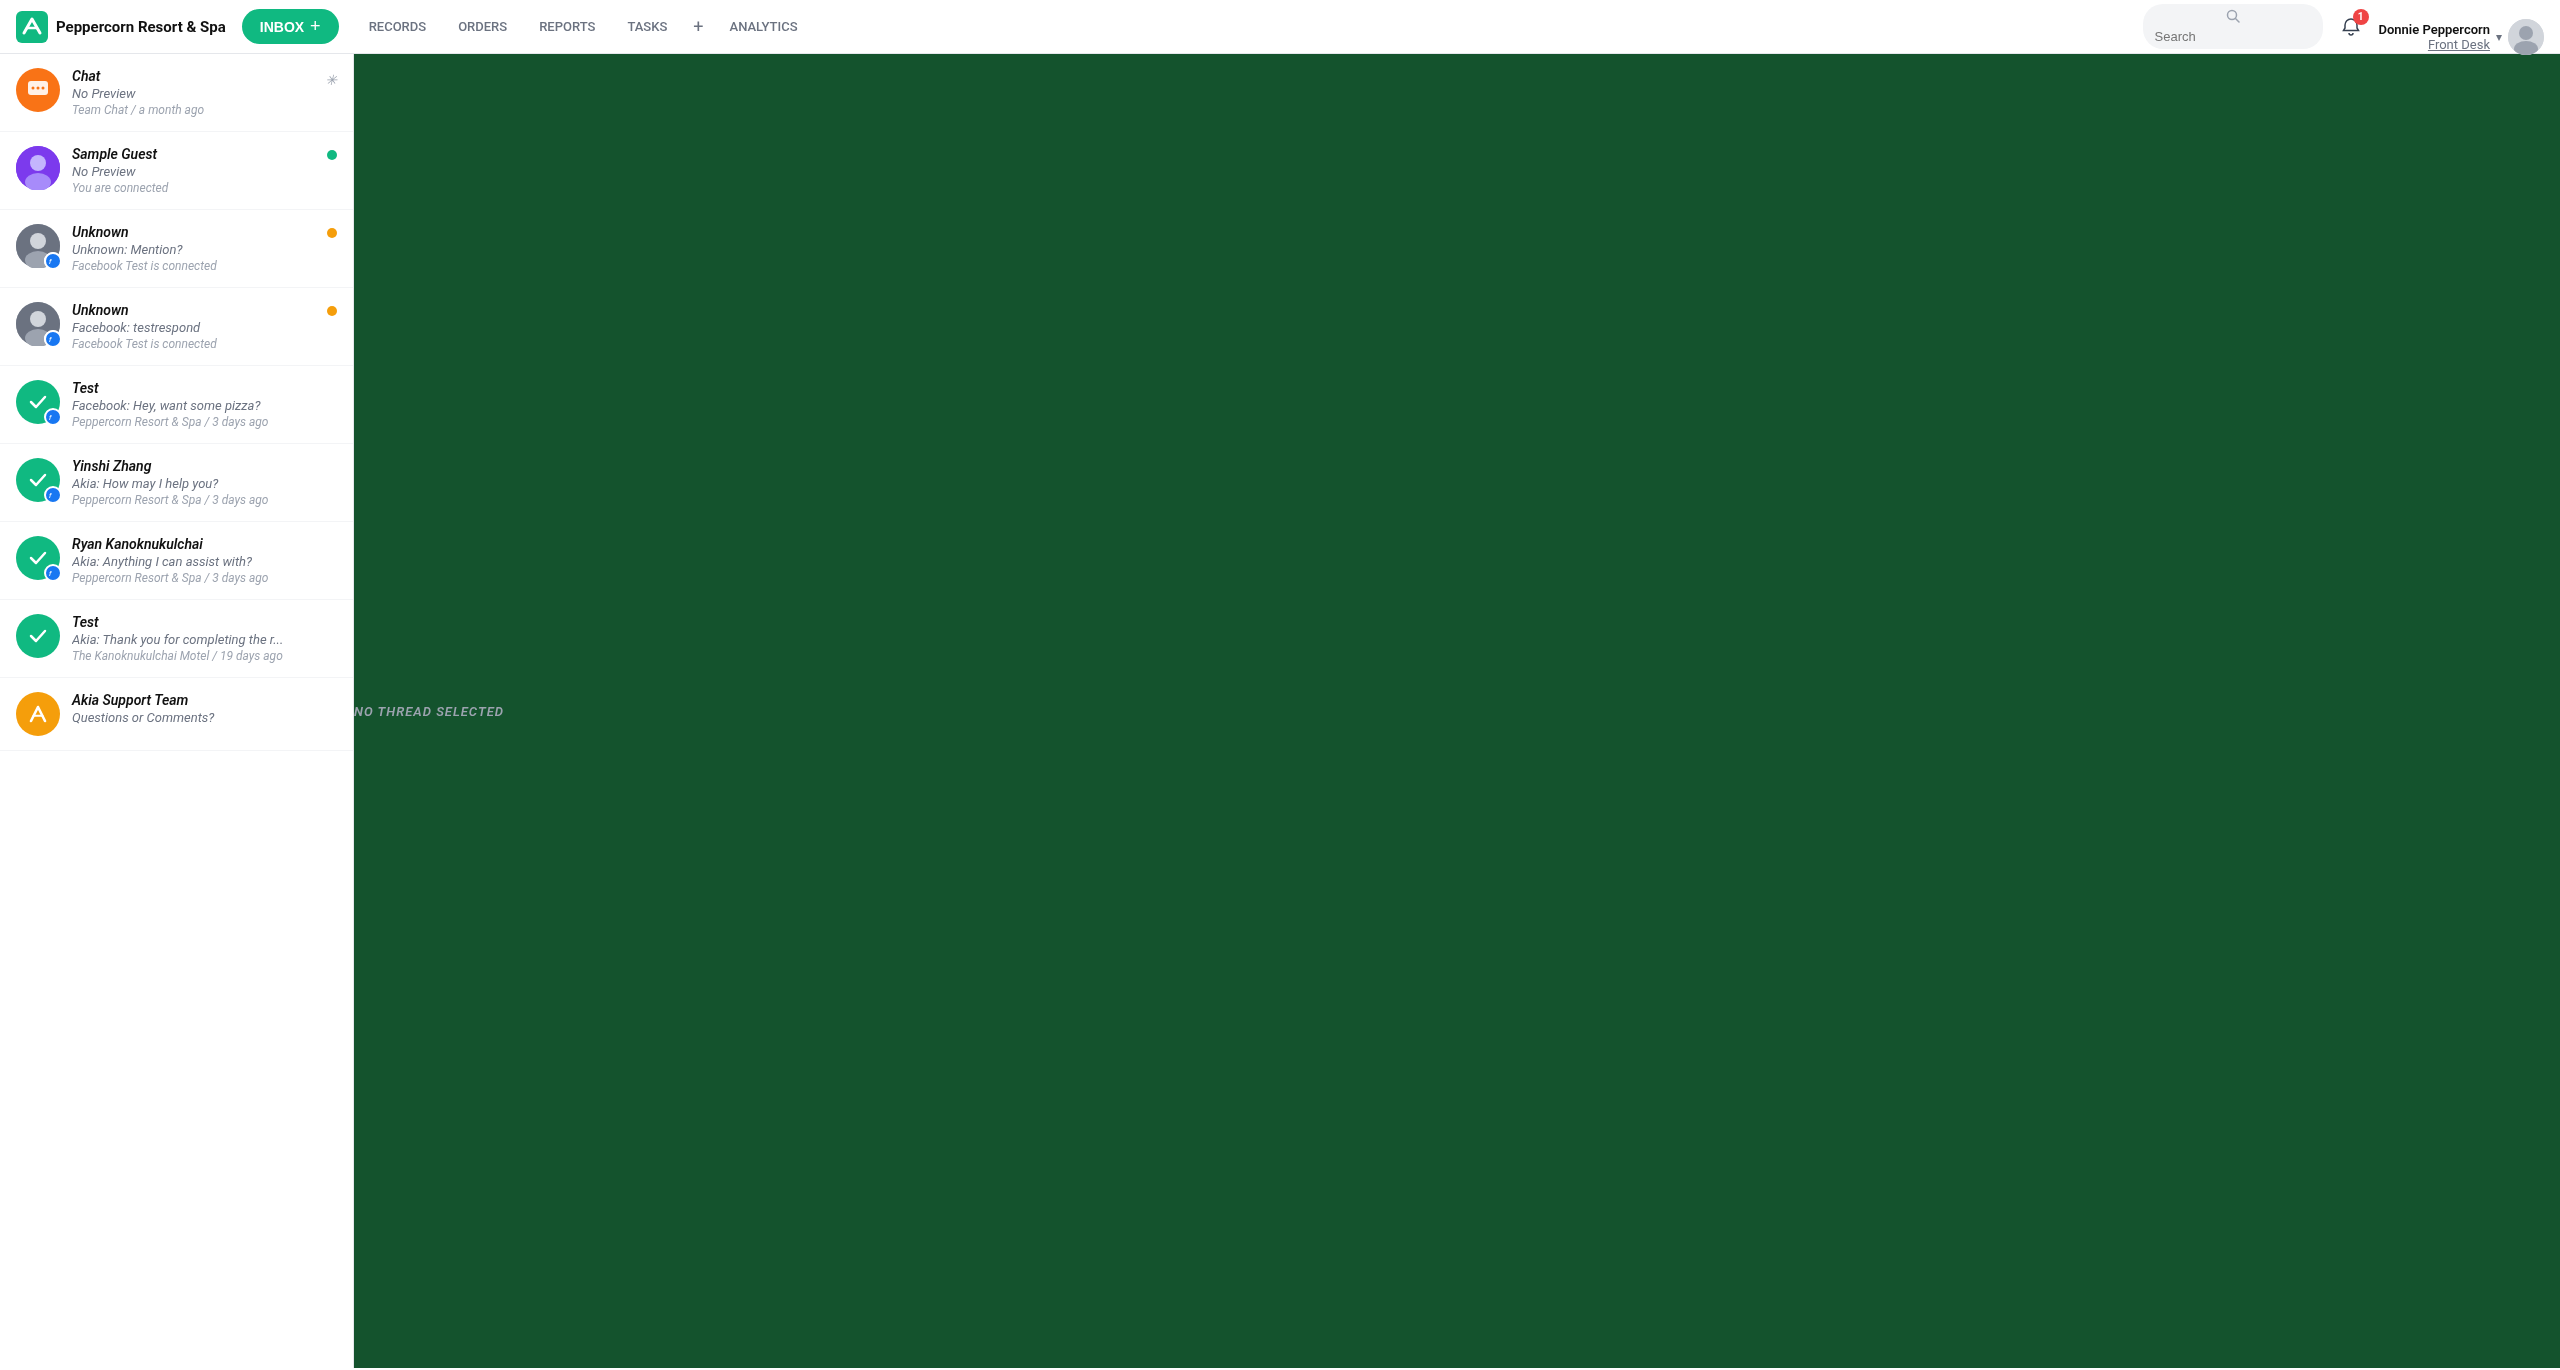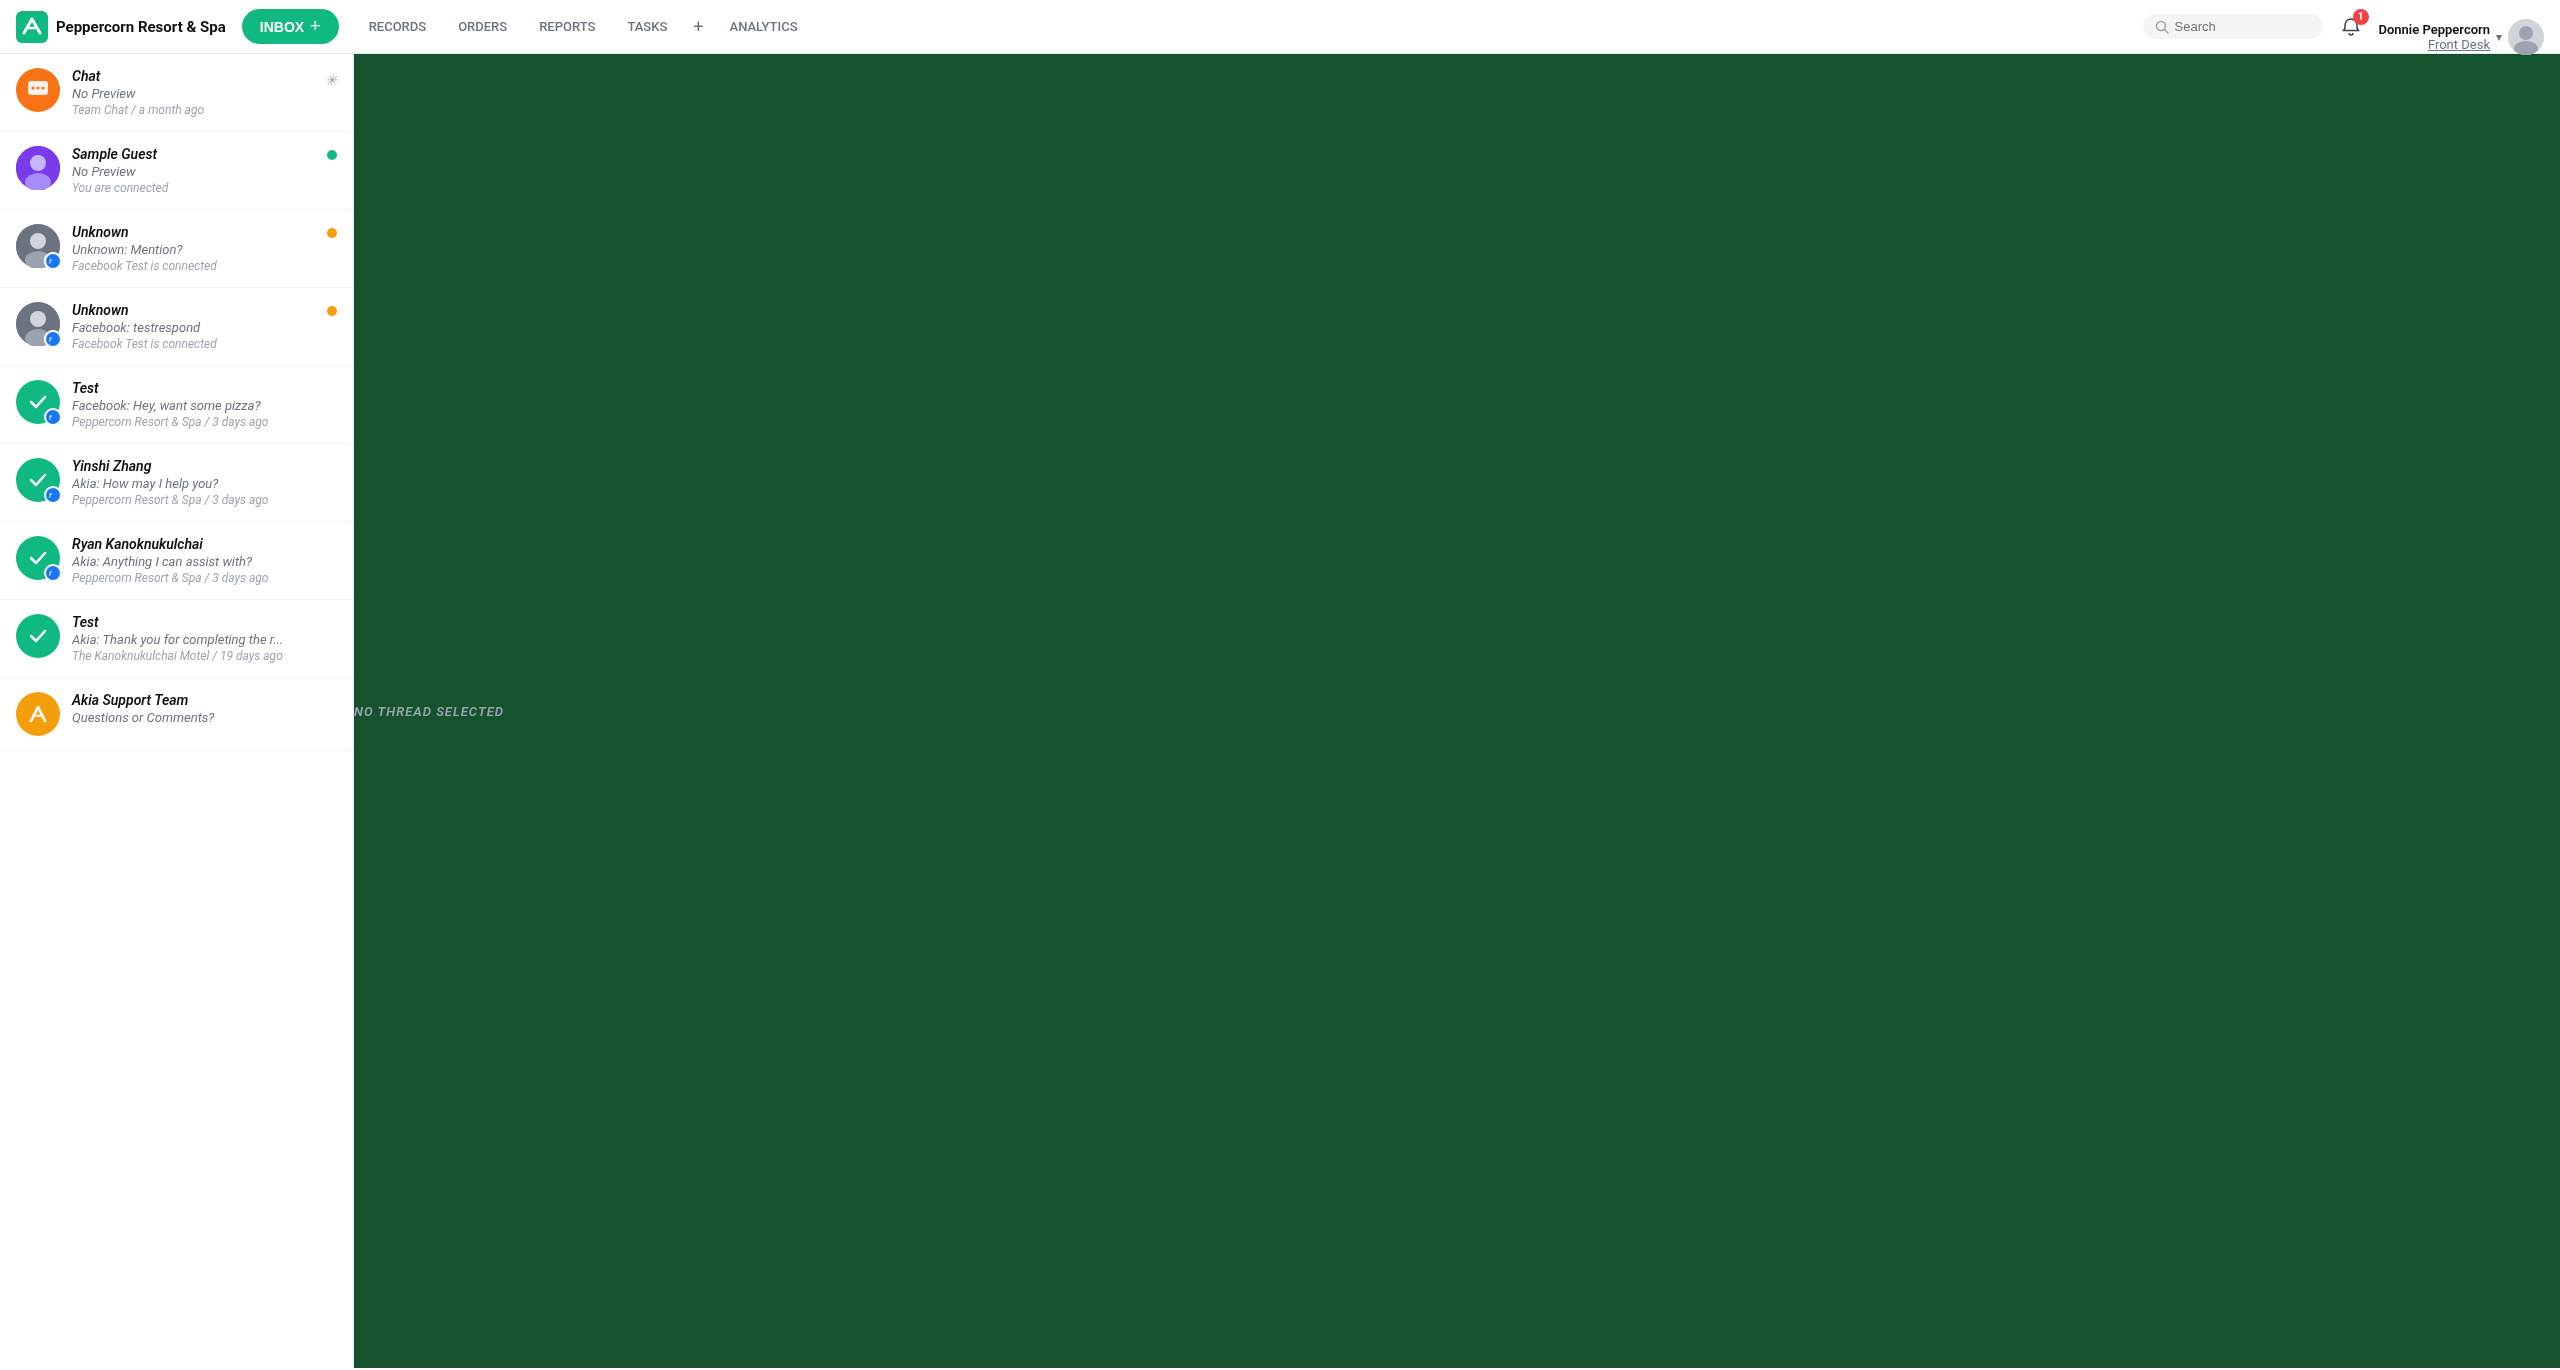--- a/index.html
+++ b/index.html
@@ -22,21 +22,21 @@
     .inbox-btn .plus { font-size: 18px; font-weight: 400; }
     .nav-links { display: flex; align-items: center; gap: 4px; flex: 1; }
     .nav-link {
       font-size: 13px; font-weight: 500; color: #6b7280; padding: 6px 14px;
       border-radius: 6px; cursor: pointer; text-decoration: none;
     }
     .nav-plus { font-size: 18px; color: #6b7280; cursor: pointer; padding: 4px 8px; }
     .nav-right { display: flex; align-items: center; gap: 12px; margin-left: auto; }
     .search-box {
       display: flex; align-items: center; background: #f3f4f6;
-      border-radius: 20px; padding: 5px 12px; gap: 6px; width: 180px;
+      border-radius: 20px; padding: 5px 12px; gap: 6px; width: 180px; flex-direction: column;
     }
     .search-box input {
       border: none; background: transparent; font-size: 13px; color: #374151;
       outline: none; width: 100%;
     }
     .search-icon-svg { color: #9ca3af; flex-shrink: 0; }
     .notif-btn { position: relative; cursor: pointer; width: 32px; height: 32px; display: flex; align-items: center; justify-content: center; }
     .notif-badge {
       position: absolute; top: -2px; right: -2px; background: #ef4444;
       color: #fff; border-radius: 50%; width: 16px; height: 16px;

